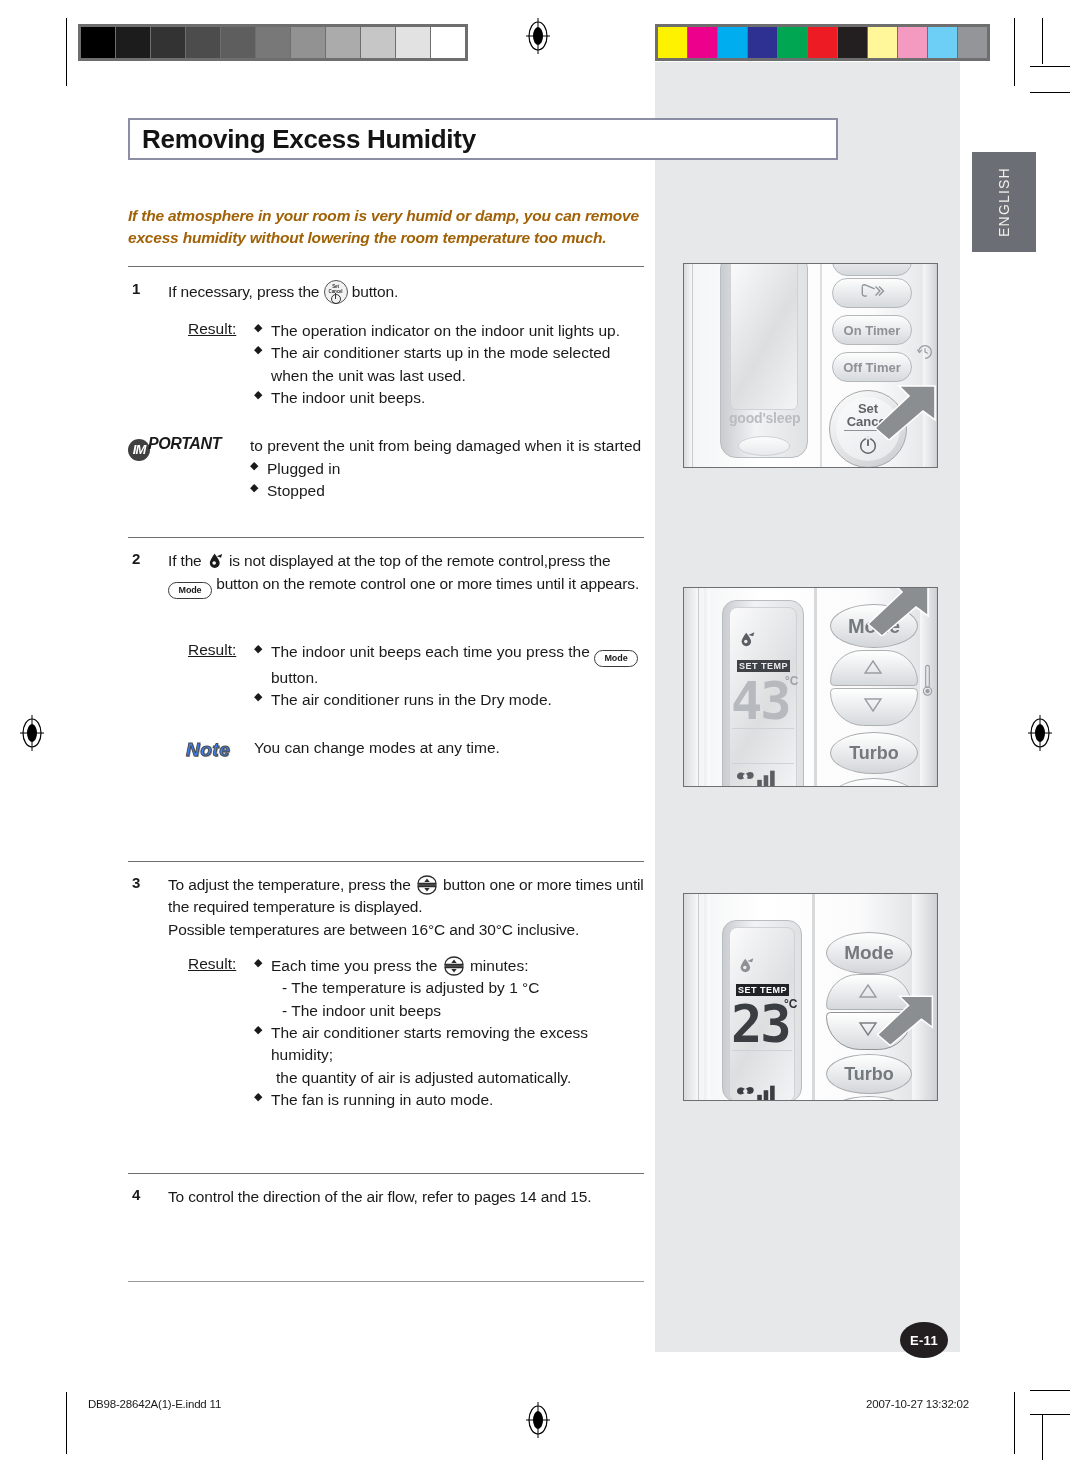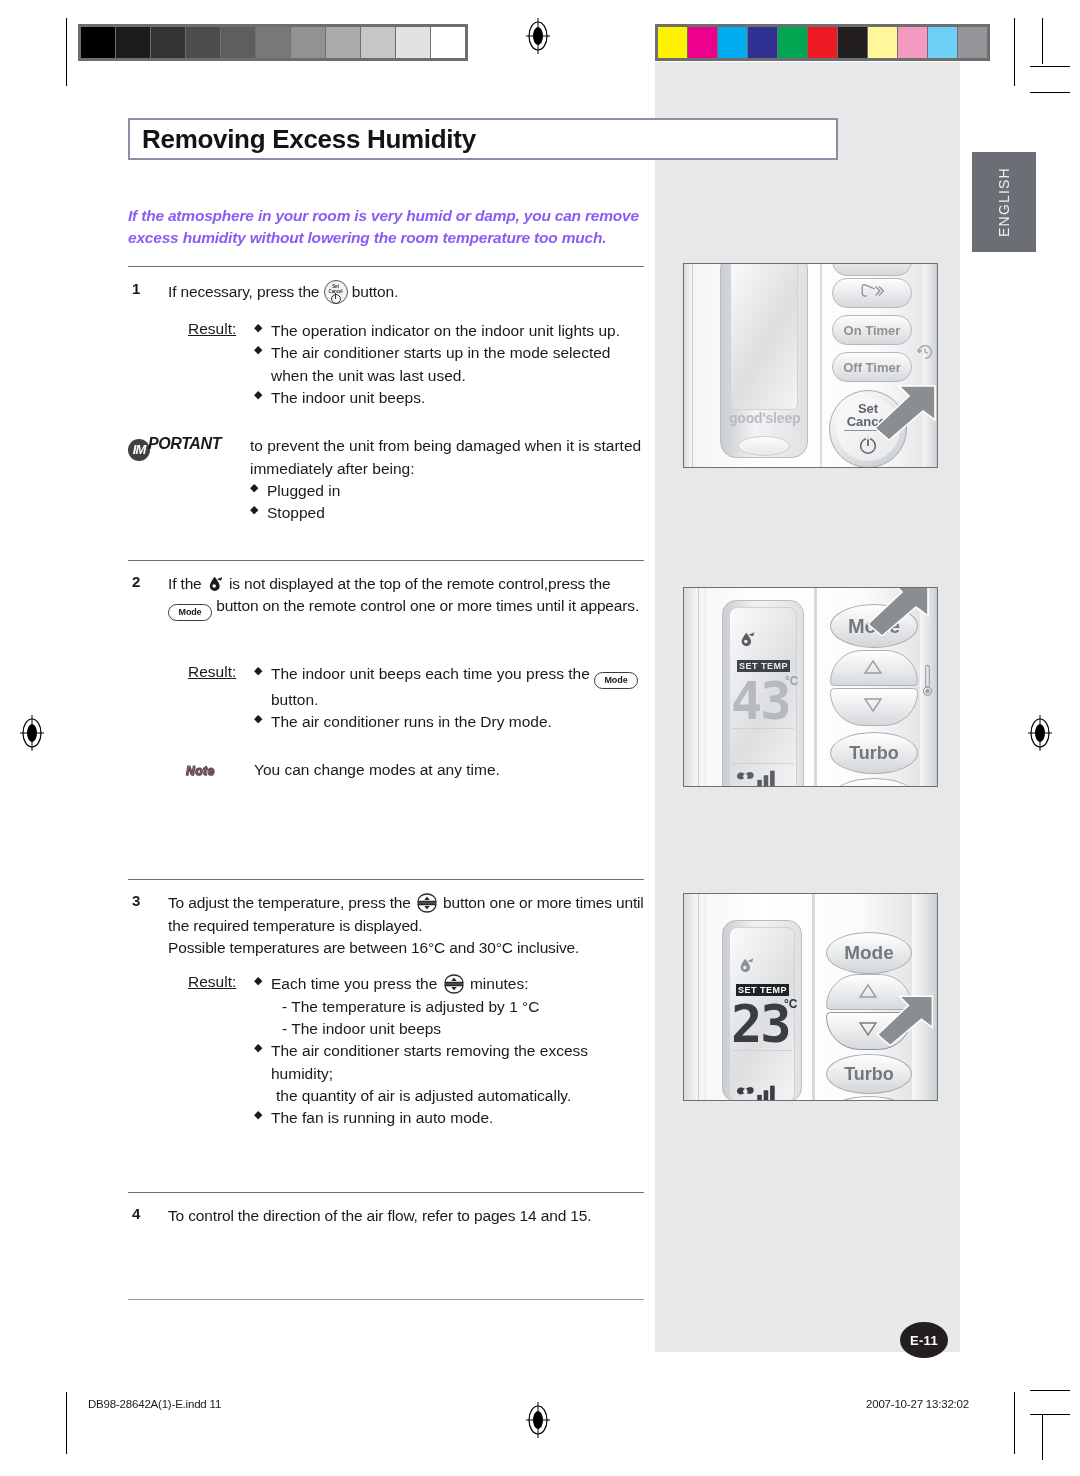--- a/index.html
+++ b/index.html
@@ -67,21 +67,21 @@
     margin-left:-40px; margin-top:-8px;
     width:80px; text-align:center;
     color:#f2f1ec; font-size:14px; letter-spacing:1.2px;
   }
 
   
   .content { position:absolute; left:128px; top:205px; width:516px; }
 
   .intro {
     font-style:italic; font-weight:bold; font-size:15.5px;
-    line-height:1.42; color:#8b5cf6; letter-spacing:-0.2px;
+    line-height:1.42; color:#a16207; letter-spacing:-0.2px;
   }
 
   .rule { height:1px; background:#6e6e6e; width:516px; }
   .rule.thin { background:#9a9a9a; }
 
   .step { position:relative; padding-left:40px; }
   .step-num {
     position:absolute; left:4px; top:0;
     font-weight:bold; font-size:15px;
   }
@@ -110,22 +110,22 @@
   }
   .imp-word {
     font-style:italic; font-weight:bold; font-size:16px;
     letter-spacing:-0.4px; margin-left:-2px;
   }
   .important-text { flex:1 1 auto; font-size:15.5px; line-height:1.44; }
 
   .note-block { display:flex; margin-top:28px; }
   .note-label { width:86px; flex:0 0 86px; padding-left:18px; }
   .note-word {
-    font-style:italic; font-weight:bold; font-size:12px;
-    color:#ec4899;
+    font-style:italic; font-weight:bold; font-size:19px;
+    color:#3b82f6;
     -webkit-text-stroke:1px #4a4a4a;
     text-shadow: 1px 1px 0 #9a9a9a;
     letter-spacing:0.5px;
   }
   .note-text { flex:1 1 auto; font-size:15.5px; }
 
   
   .ic { display:inline-block; vertical-align:-5px; }
 
   .ic-setcancel {
@@ -374,21 +374,20 @@
       </div>
     </div>
   </div>
 
   <div class="important-block">
     <div class="important-label">
       <span class="imp-circle">IM</span><span class="imp-word">PORTANT</span>
     </div>
     <div class="important-text">
       <div>to prevent the unit from being damaged when it is started</div>
-      <div>immediately after being:</div>
       <div class="bullet-line">Plugged in</div>
       <div class="bullet-line">Stopped</div>
     </div>
   </div>
 
   <div class="rule" style="margin-top:35px;"></div>
 
   <div class="step" style="margin-top:12px;">
     <span class="step-num">2</span>
     <div class="step-body">

